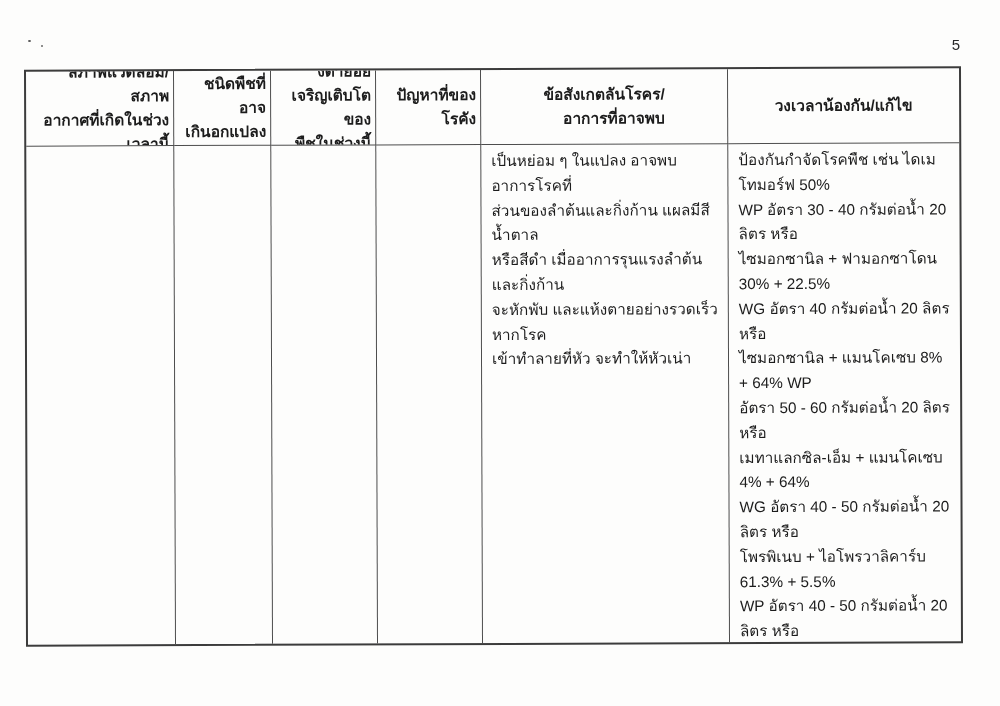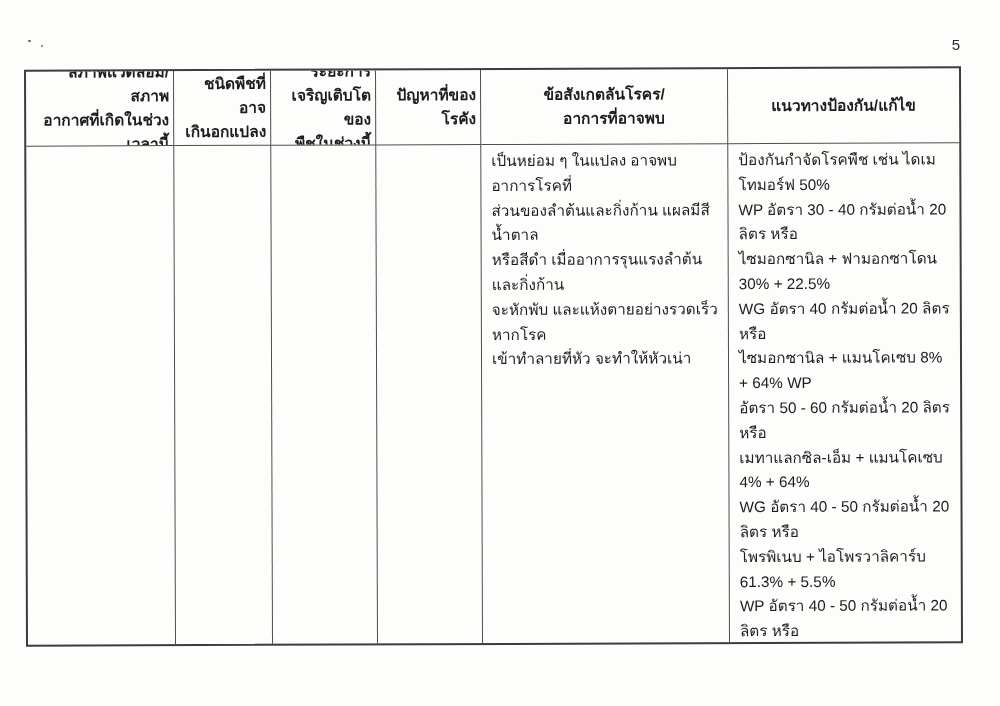--- a/index.html
+++ b/index.html
@@ -78,27 +78,27 @@
   <div class="speck s2"></div>
   <div class="speck s3"></div>
   <div class="speck s4"></div>
 
   <div class="doc-table">
 
     <div class="cell head">สภาพแวดล้อม/สภาพ
 อากาศที่เกิดในช่วงเวลานี้</div>
     <div class="cell head">ชนิดพืชที่อาจ
 เกินอกแปลง</div>
-    <div class="cell head">ระยะการ
+    <div class="cell head">งตายอย
 เจริญเติบโตของ
 พืชในช่วงนี้</div>
     <div class="cell head">ปัญหาที่ของโรคัง</div>
     <div class="cell head">ข้อสังเกตลันโรคร/
 อาการที่อาจพบ</div>
-    <div class="cell head last">แนวทางป้องกัน/แก้ไข</div>
+    <div class="cell head last">วงเวลาน้องกัน/แก้ไข</div>
 
     <div class="cell body">
       <div class="body-text"></div>
     </div>
     <div class="cell body">
       <div class="body-text"></div>
     </div>
     <div class="cell body">
       <div class="body-text"></div>
     </div>

